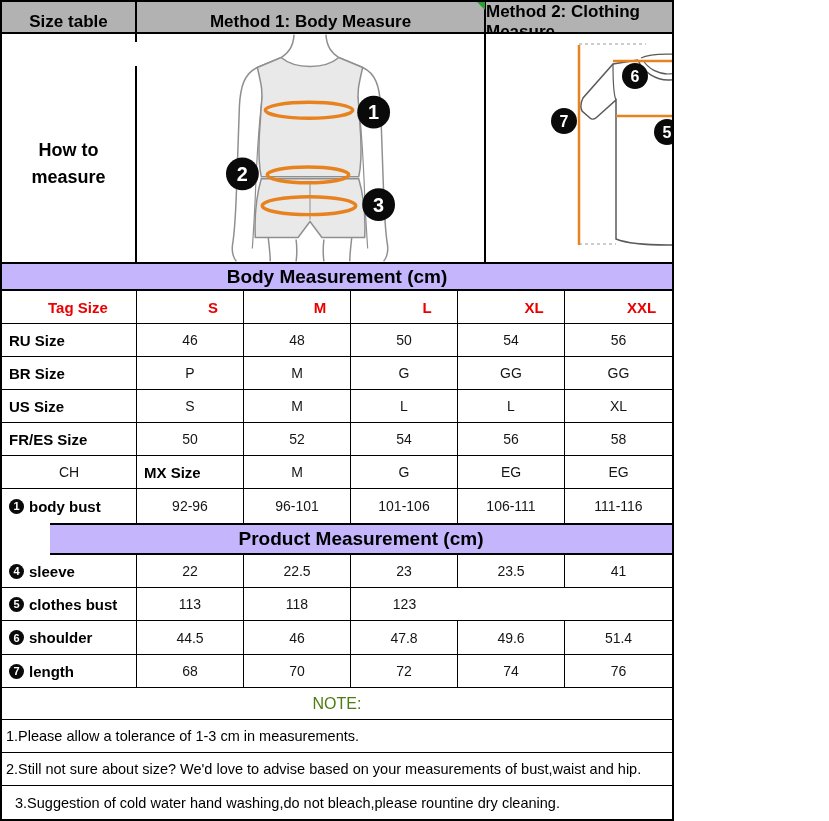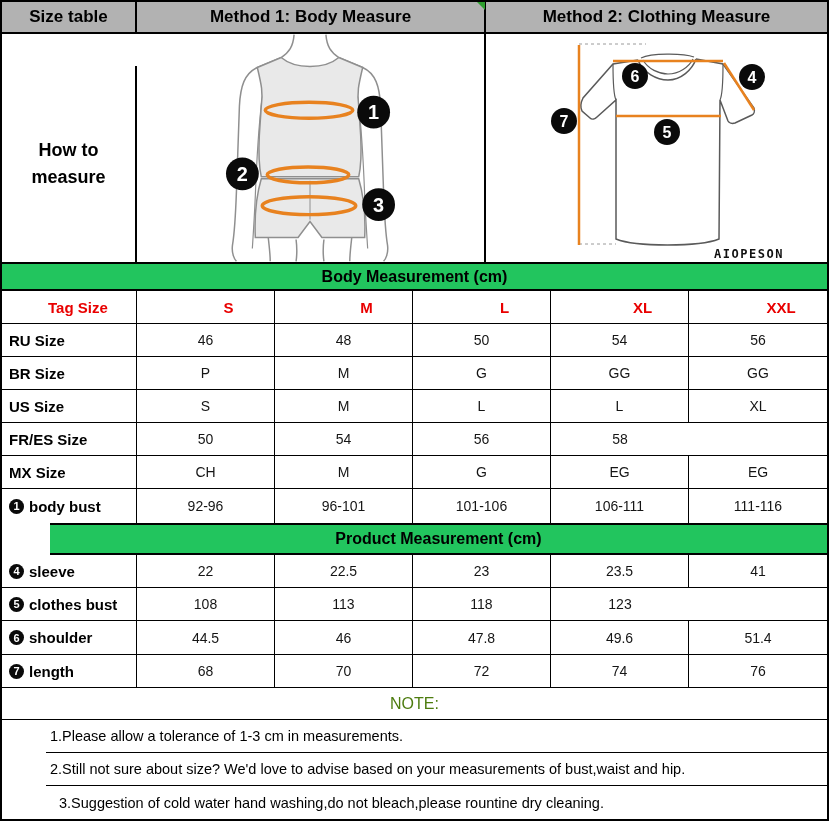--- a/index.html
+++ b/index.html
@@ -1,44 +1,44 @@
 <!DOCTYPE html>
 <html><head>
 <meta charset="utf-8">
 <style>
   * { margin:0; padding:0; box-sizing:border-box; }
   html,body { background:#fff; }
   body { font-family:"Liberation Sans", sans-serif; color:#000; }
-  .sheet { width:829px; height:821px; border:2px solid #000; position:relative; background:#fff; overflow:hidden; }
+  .sheet { width:674px; height:821px; border:2px solid #000; position:relative; background:#fff; overflow:hidden; }
 
   .row { display:grid; width:100%; }
   .r-head  { grid-template-columns:135px 349px 1fr; height:32px; background:#b2b2b2; border-bottom:2px solid #000; }
   .r-illus { grid-template-columns:135px 349px 1fr; height:228px; }
   .hcell { display:flex; align-items:center; justify-content:center; font-weight:bold; font-size:17px; border-right:2px solid #000; position:relative; }
   .hcell:last-child { border-right:none; }
   .icell { border-right:2px solid #000; position:relative; display:flex; align-items:center; justify-content:center; background:#fff; }
   .icell:last-child { border-right:none; }
   .howto { flex-direction:column; font-weight:bold; font-size:18px; line-height:27px;margin-top:32px; }
 
-  .band { height:29px; background:#22c55e; border-top:2px solid #000; border-bottom:2px solid #000; display:flex; align-items:center; justify-content:center; font-weight:bold; font-size:16px; }
+  .band { height:29px; background:#c4b5fd; border-top:2px solid #000; border-bottom:2px solid #000; display:flex; align-items:center; justify-content:center; font-weight:bold; font-size:19px; }
   .band2 { height:32px;margin-left:48px; }
 
   .trow { grid-template-columns:135px repeat(5,1fr); height:33px; border-bottom:1px solid #000; }
   .trow.h34 { height:34px; }
   .trow.noline { border-bottom:none; }
   .cell { display:flex; align-items:center; justify-content:center; border-right:1px solid #000; overflow:hidden; }
   .cell:last-child { border-right:none; }
   .lab { justify-content:flex-start; padding-left:7px; font-weight:bold; font-size:15px; }
   .val { font-size:14px; color:#151515; }
   .redbold { color:#e90000; font-weight:bold; font-size:15px;padding-left:46px; }
 
   .mk { display:inline-flex; min-width:15px; width:15px; height:15px; border-radius:50%; background:#0a0a0a; color:#fff;
         font-size:11px; font-weight:bold; align-items:center; justify-content:center; margin-right:5px; }
 
-  .noterow { height:33px; display:flex; align-items:center; border-bottom:1px solid #000; padding-left:4px; font-size:14.5px;margin-left:44px; }
+  .noterow { height:33px; display:flex; align-items:center; border-bottom:1px solid #000; padding-left:4px; font-size:14.5px; }
   .noterow:last-child { border-bottom:none;padding-left:13px; }
   .notehdr { height:32px; display:flex; align-items:center; justify-content:center; font-size:16px; border-bottom:1px solid #000; color:#4d7c0f; }
 
   .green-mark { position:absolute; top:0; right:-1px; width:8px; height:8px; background:#2e9e2e;
                 clip-path:polygon(0 0,100% 0,100% 100%); }
   svg { display:block; }
   .brand-text { font-weight:bold; font-size:12px; letter-spacing:1.5px; fill:#111; font-family:"DejaVu Sans Mono", monospace; }
   .svgnum { fill:#fff; font-weight:bold; font-family:"Liberation Sans", sans-serif; }
 </style>
 </head>
@@ -176,28 +176,29 @@
     <div class="cell val">S</div>
     <div class="cell val">M</div>
     <div class="cell val">L</div>
     <div class="cell val">L</div>
     <div class="cell val">XL</div>
   </div>
 
   <div class="row trow">
     <div class="cell lab">FR/ES Size</div>
     <div class="cell val">50</div>
+    <div class="cell val">52</div>
     <div class="cell val">54</div>
     <div class="cell val">56</div>
     <div class="cell val">58</div>
   </div>
 
   <div class="row trow">
+    <div class="cell val">CH</div>
     <div class="cell lab">MX Size</div>
-    <div class="cell val">CH</div>
     <div class="cell val">M</div>
     <div class="cell val">G</div>
     <div class="cell val">EG</div>
     <div class="cell val">EG</div>
   </div>
 
   <div class="row trow h34 noline">
     <div class="cell lab">
       <span class="mk">1</span>
       <span>body bust</span>
@@ -221,21 +222,20 @@
     <div class="cell val">23</div>
     <div class="cell val">23.5</div>
     <div class="cell val">41</div>
   </div>
 
   <div class="row trow">
     <div class="cell lab">
       <span class="mk">5</span>
       <span>clothes bust</span>
     </div>
-    <div class="cell val">108</div>
     <div class="cell val">113</div>
     <div class="cell val">118</div>
     <div class="cell val">123</div>
   </div>
 
   <div class="row trow h34">
     <div class="cell lab">
       <span class="mk">6</span>
       <span>shoulder</span>
     </div>

